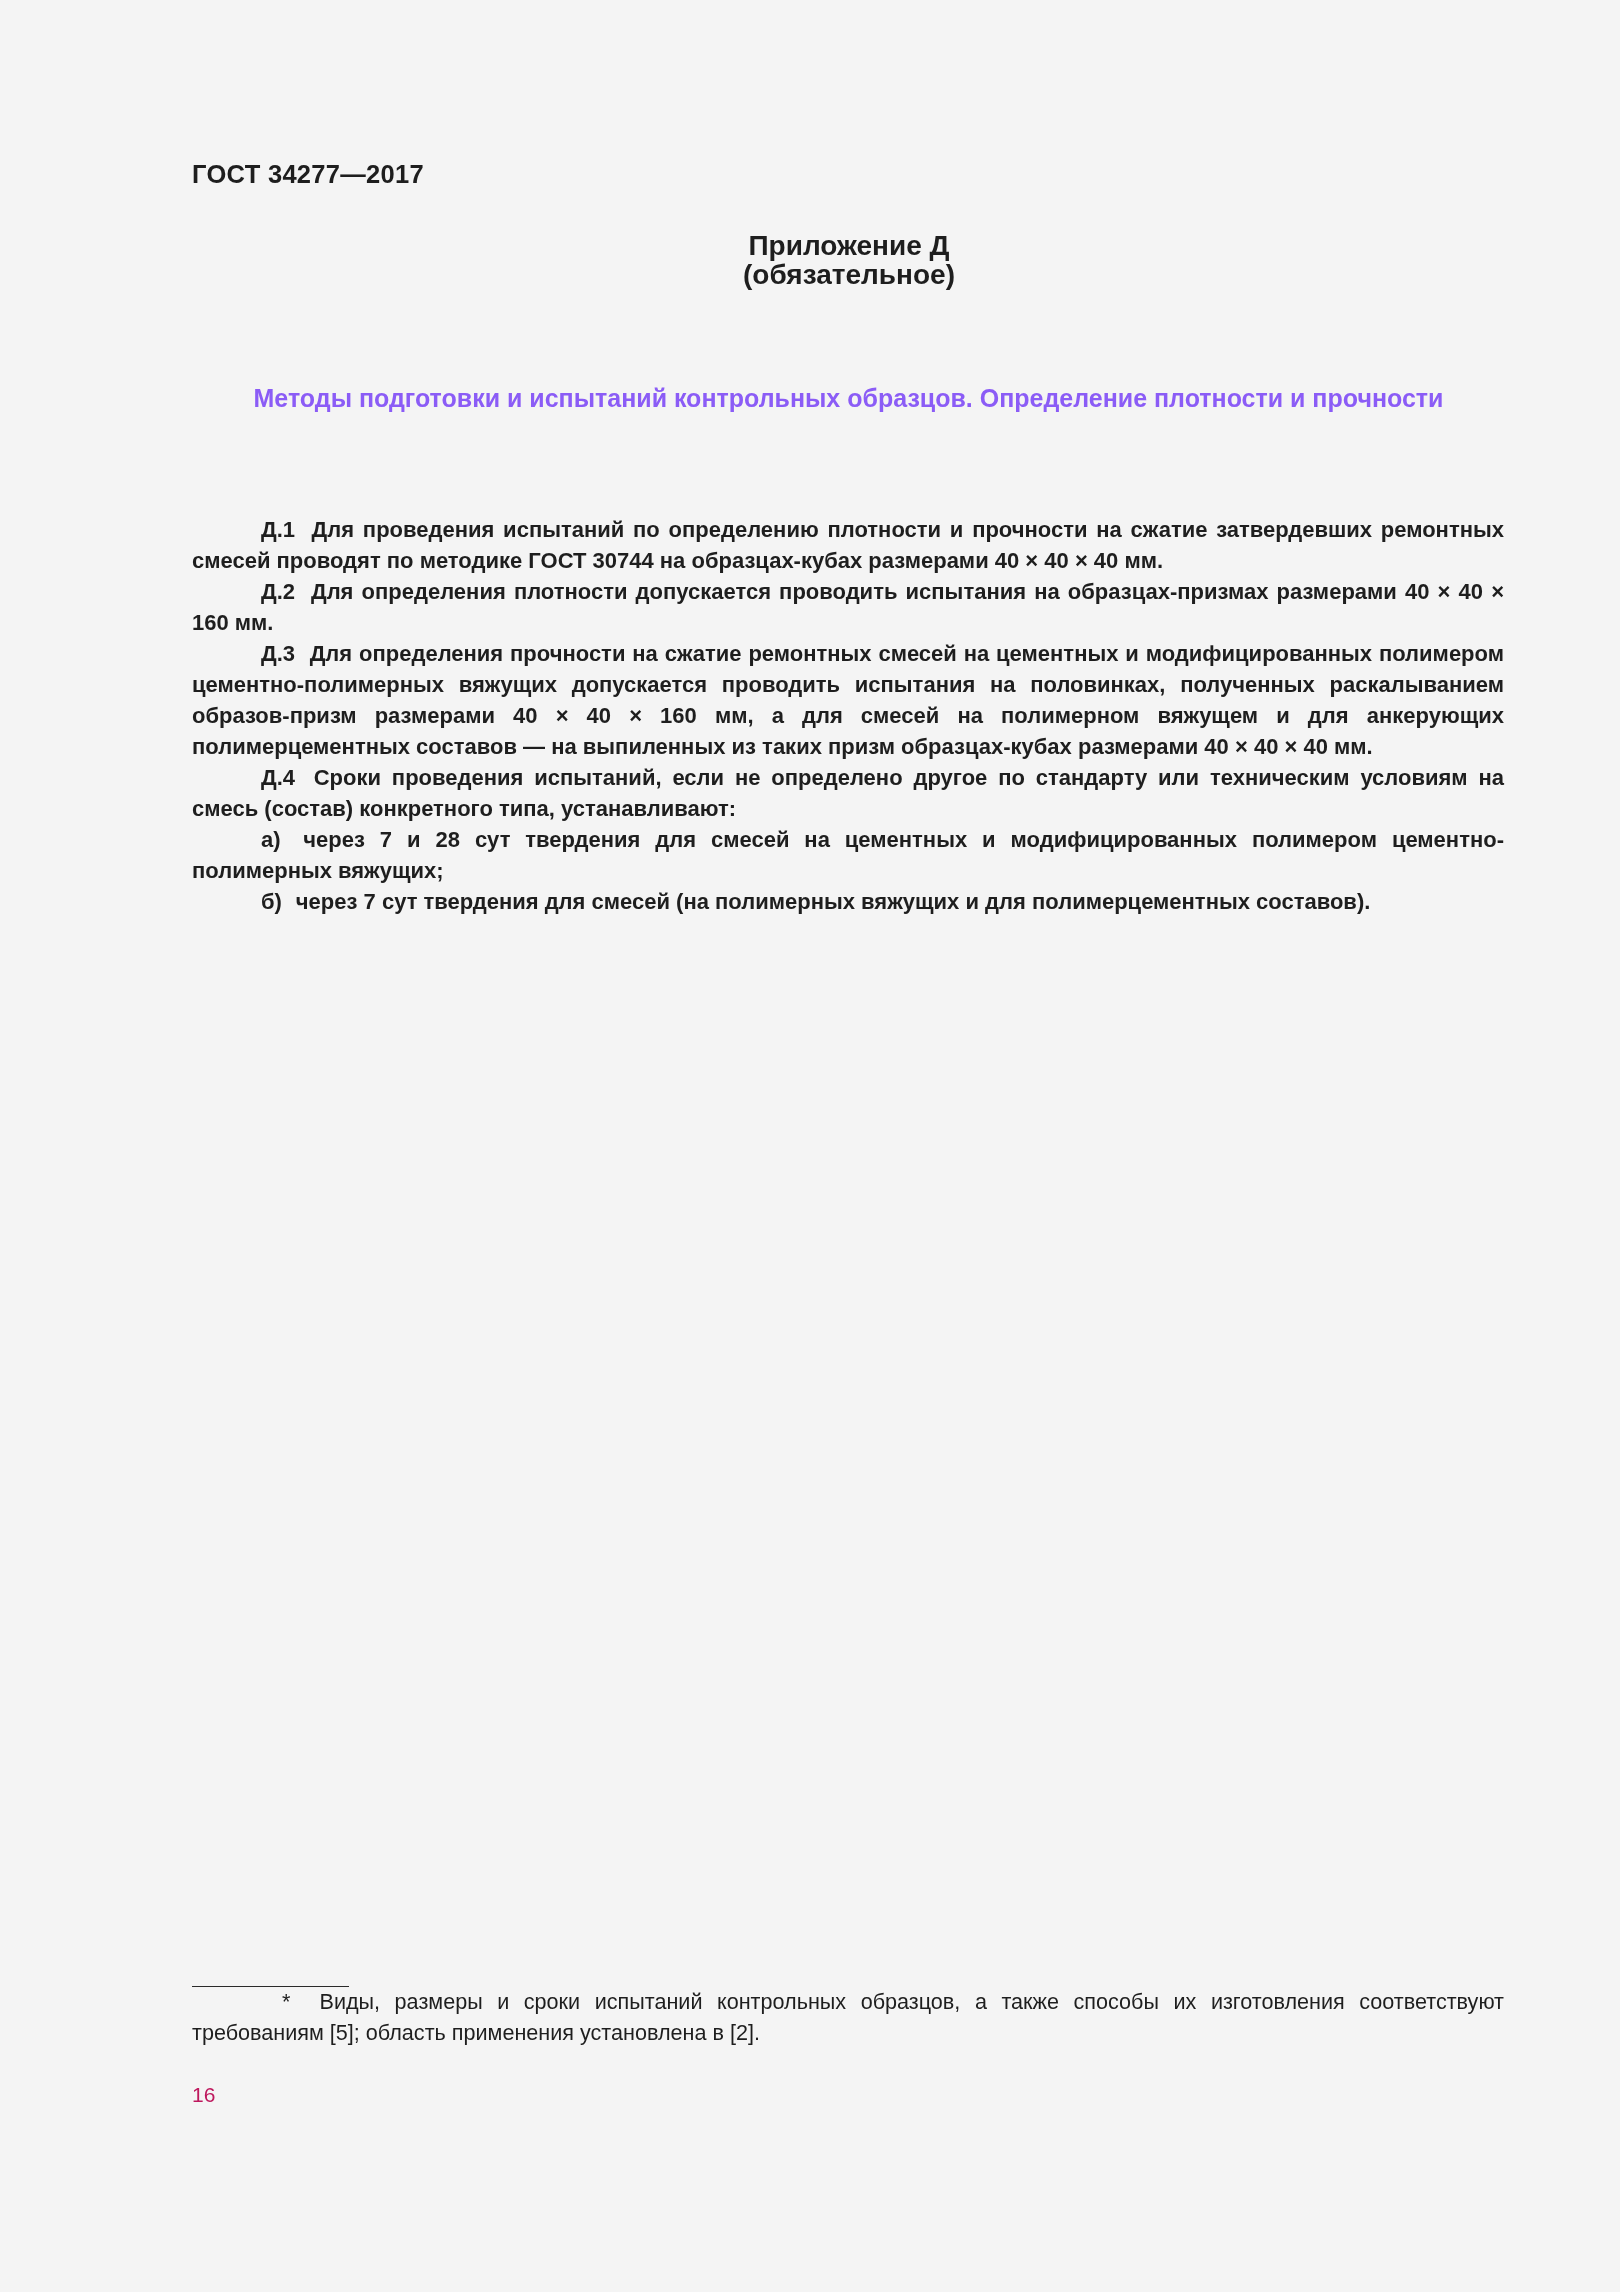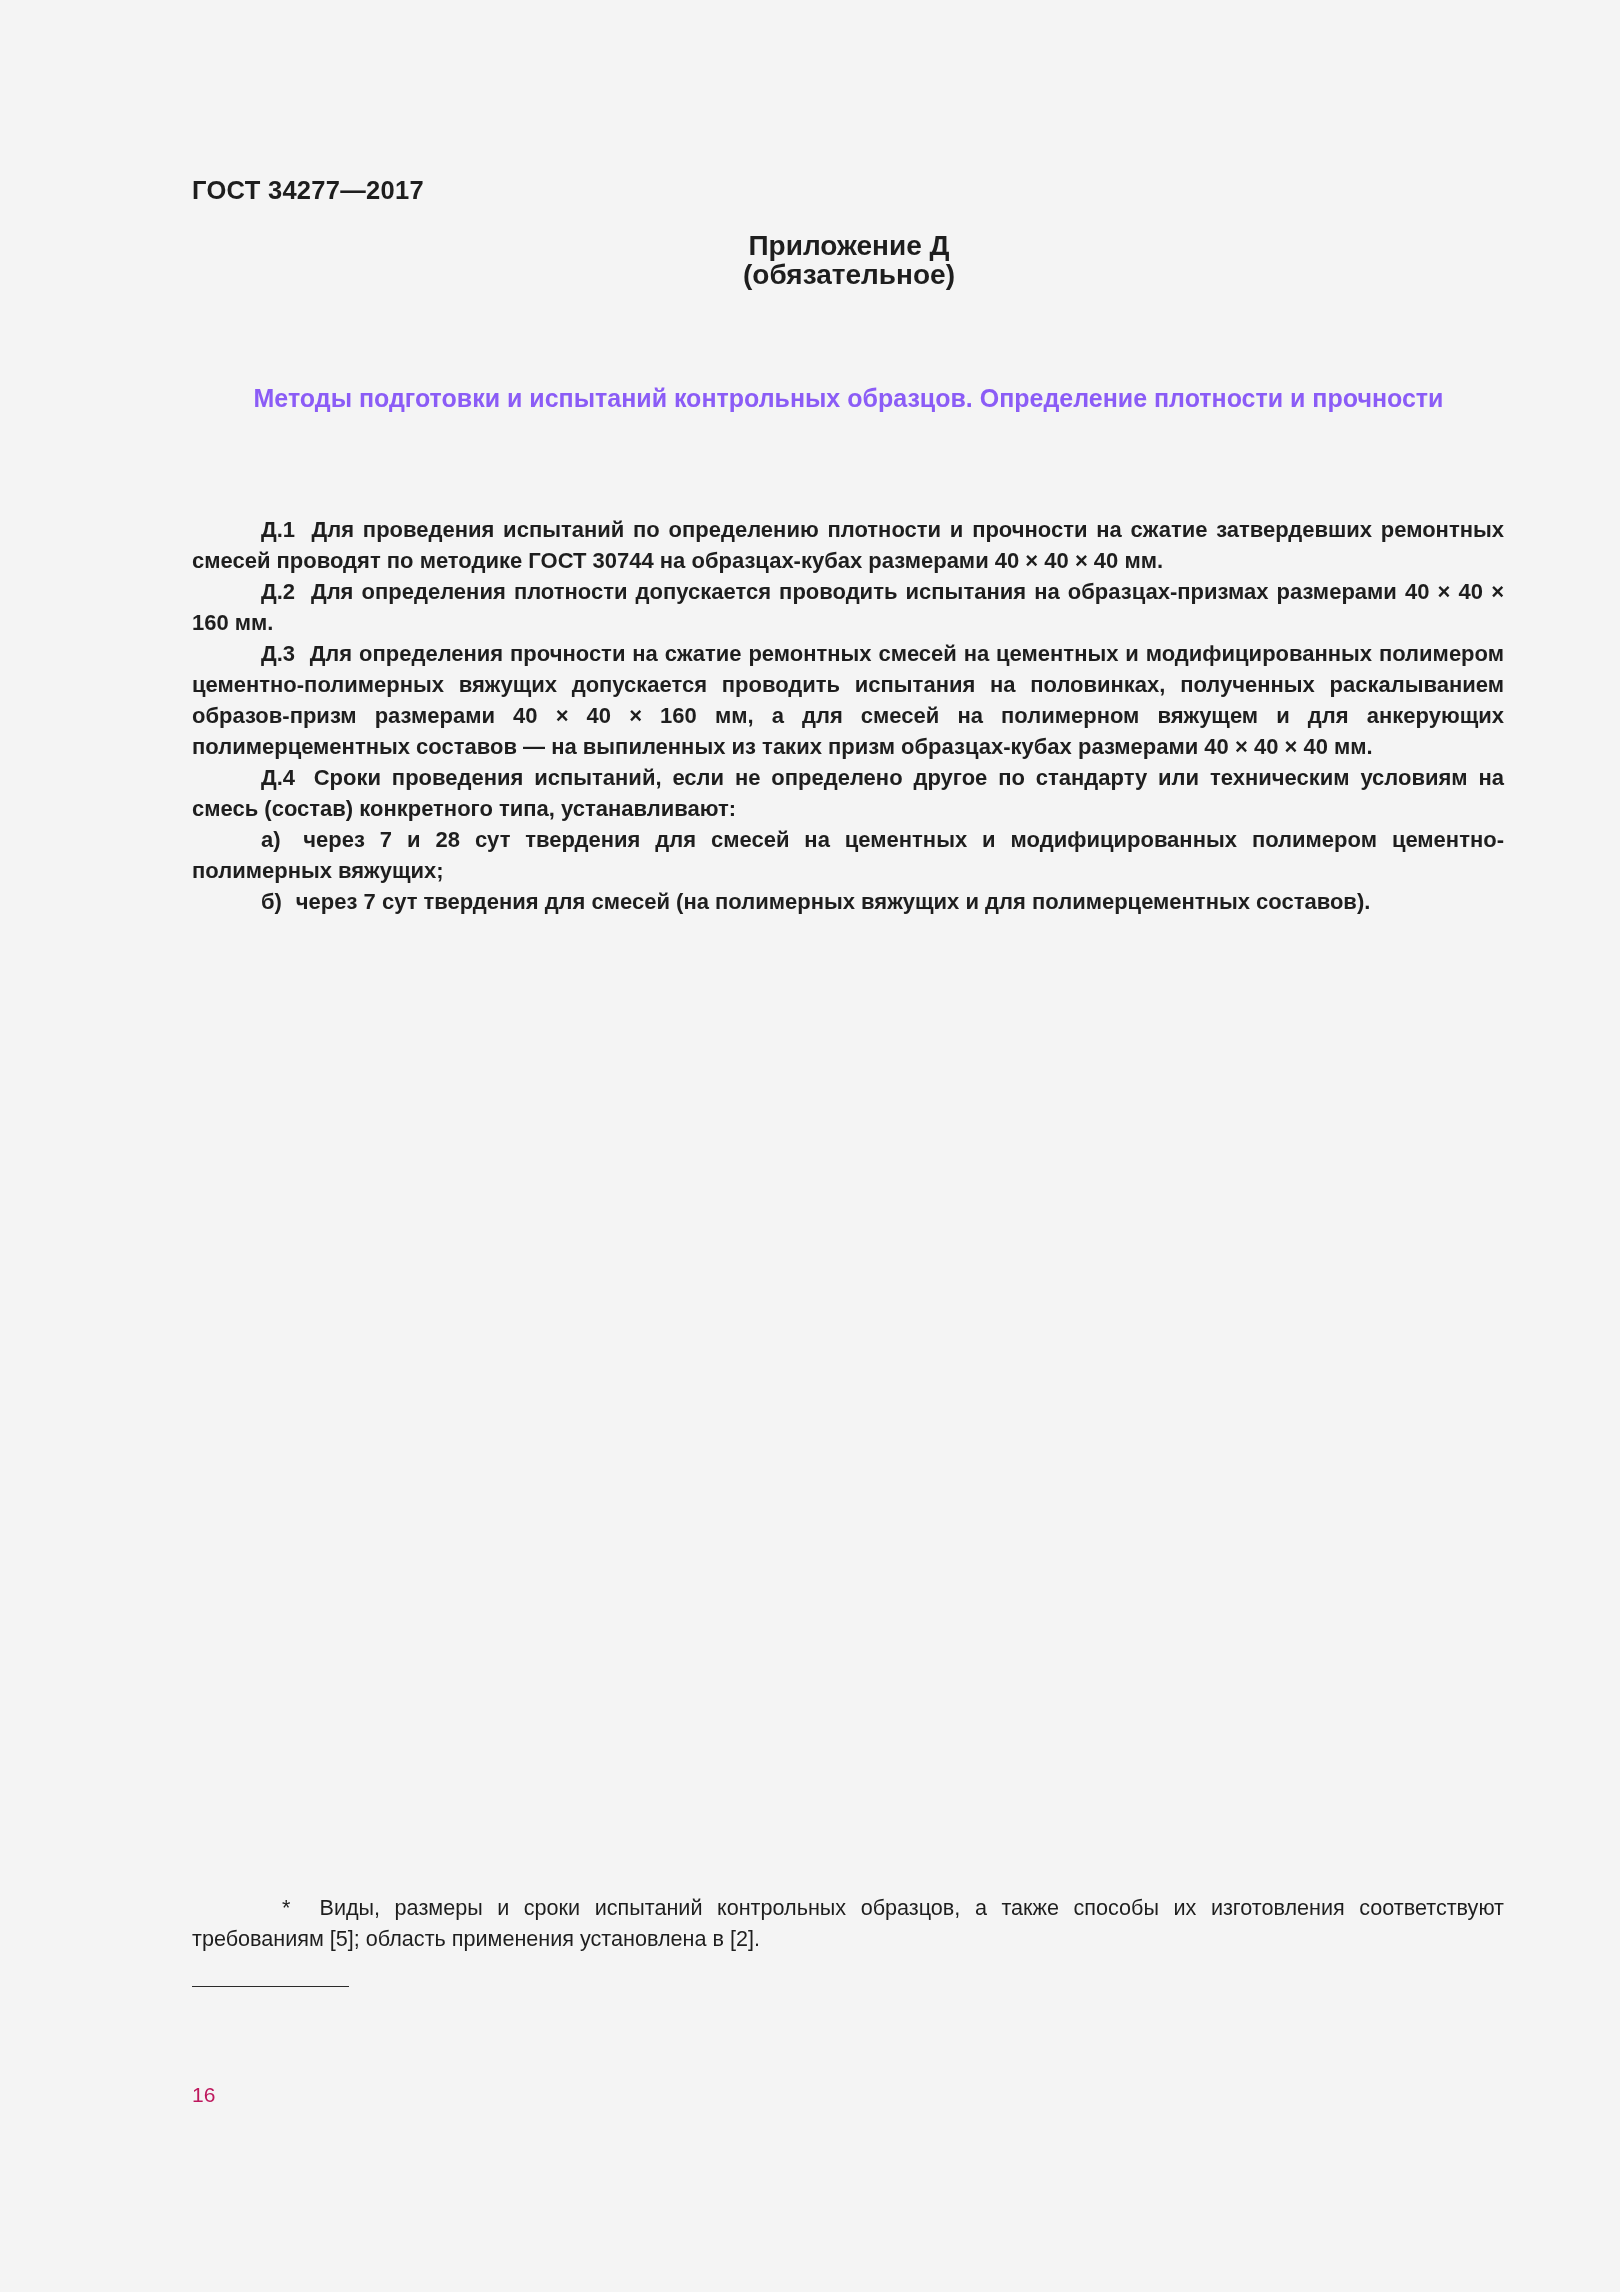--- a/index.html
+++ b/index.html
@@ -17,21 +17,21 @@
     }
     .page {
       position: absolute;
       left: 0; top: 0;
       width: 1620px;
       height: 2293px;
     }
     .doc-header {
       position: absolute;
       left: 192px;
-      top: 176px;
+      top: 160px;
       font-size: 25.5px;
       font-weight: bold;
       letter-spacing: 0.3px;
       color: #1e1e1e;
     }
     .appendix-block {
       position: absolute;
       left: 0;
       width: 1620px;
       top: 231px;
@@ -74,21 +74,21 @@
       left: 192px;
       top: 1986px;
       width: 157px;
       height: 1px;
       background: #2a2a2a;
     }
     .footnote {
       position: absolute;
       left: 192px;
       width: 1312px;
-      top: 1892px;
+      top: 1986px;
       font-size: 21.6px;
       line-height: 31px;
       text-indent: 90px;
       text-align: justify;
       text-align-last: left;
       color: #1e1e1e;
     }
     .page-number {
       position: absolute;
       left: 192px;

